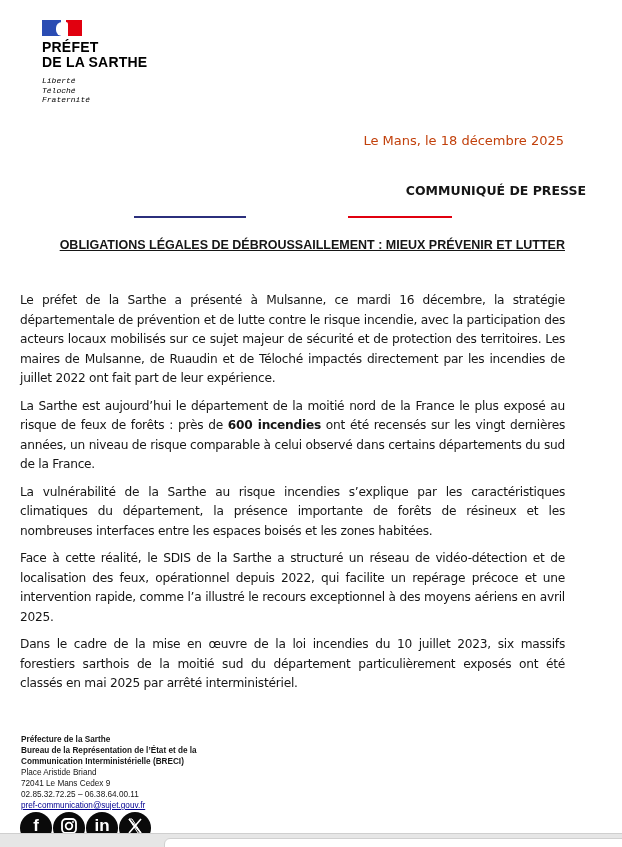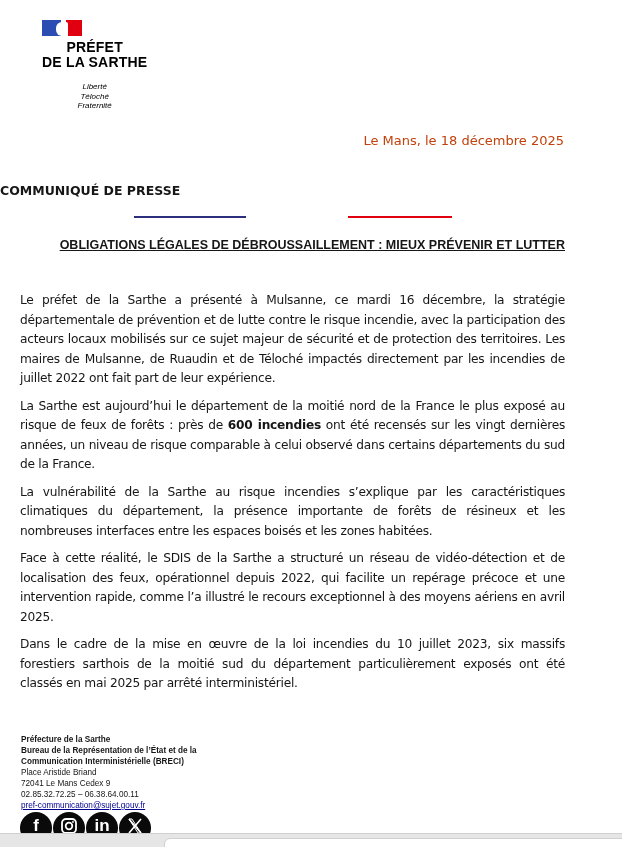--- a/index.html
+++ b/index.html
@@ -20,21 +20,20 @@
       left: 0; top: 0;
       width: 622px;
       height: 833px;
       background: #fff;
     }
     
     .logo {
       position: absolute;
       left: 42px;
       top: 20px;
-      text-align: center;
     }
     .flag {
       width: 40px;
       height: 16px;
       position: relative;
       margin-bottom: 4px;
     }
     .flag .blue {
       position: absolute; left: 0; top: 0;
       width: 19px; height: 16px; background: #2a4cb3;
@@ -51,40 +50,40 @@
     }
     .logo-title {
       font-family: "Liberation Sans", sans-serif;
       font-weight: bold;
       font-size: 14px;
       line-height: 15px;
       color: #000;
       letter-spacing: 0.2px;
     }
     .logo-motto {
-      font-family: Liberation Sans, sans-serif;
+      font-family: Liberation Mono, monospace;
       font-style: italic;
       font-size: 8px;
       line-height: 9.5px;
       color: #000;
-      margin-top: 12px;
+      margin-top: 6px;
     }
     
     .date {
       position: absolute;
       right: 58px;
       top: 133px;
       font-size: 13px;
       color: #c2410c;
     }
     .press-title {
       position: absolute;
       left: 0; width: 586px;
       top: 183px;
-      text-align: left;
+      text-align: right;
       font-size: 12.5px;
       font-weight: bold;
       color: #161616;
     }
     .rule-blue {
       position: absolute;
       left: 134px; top: 216px;
       width: 112px; height: 2px;
       background: #2b2f7c;
     }

